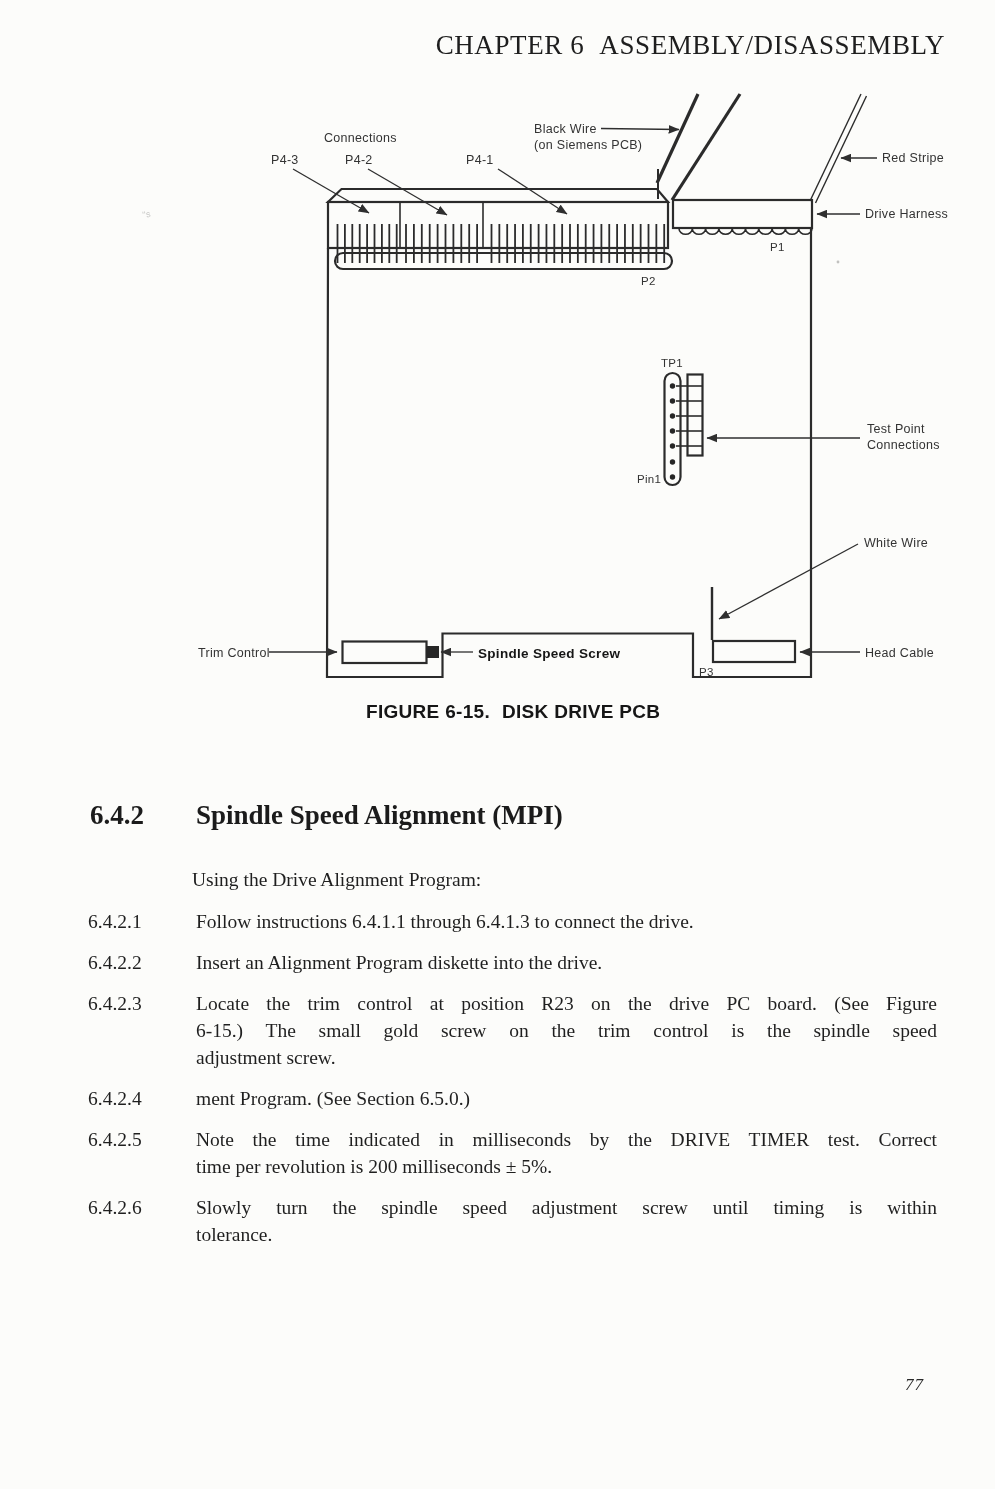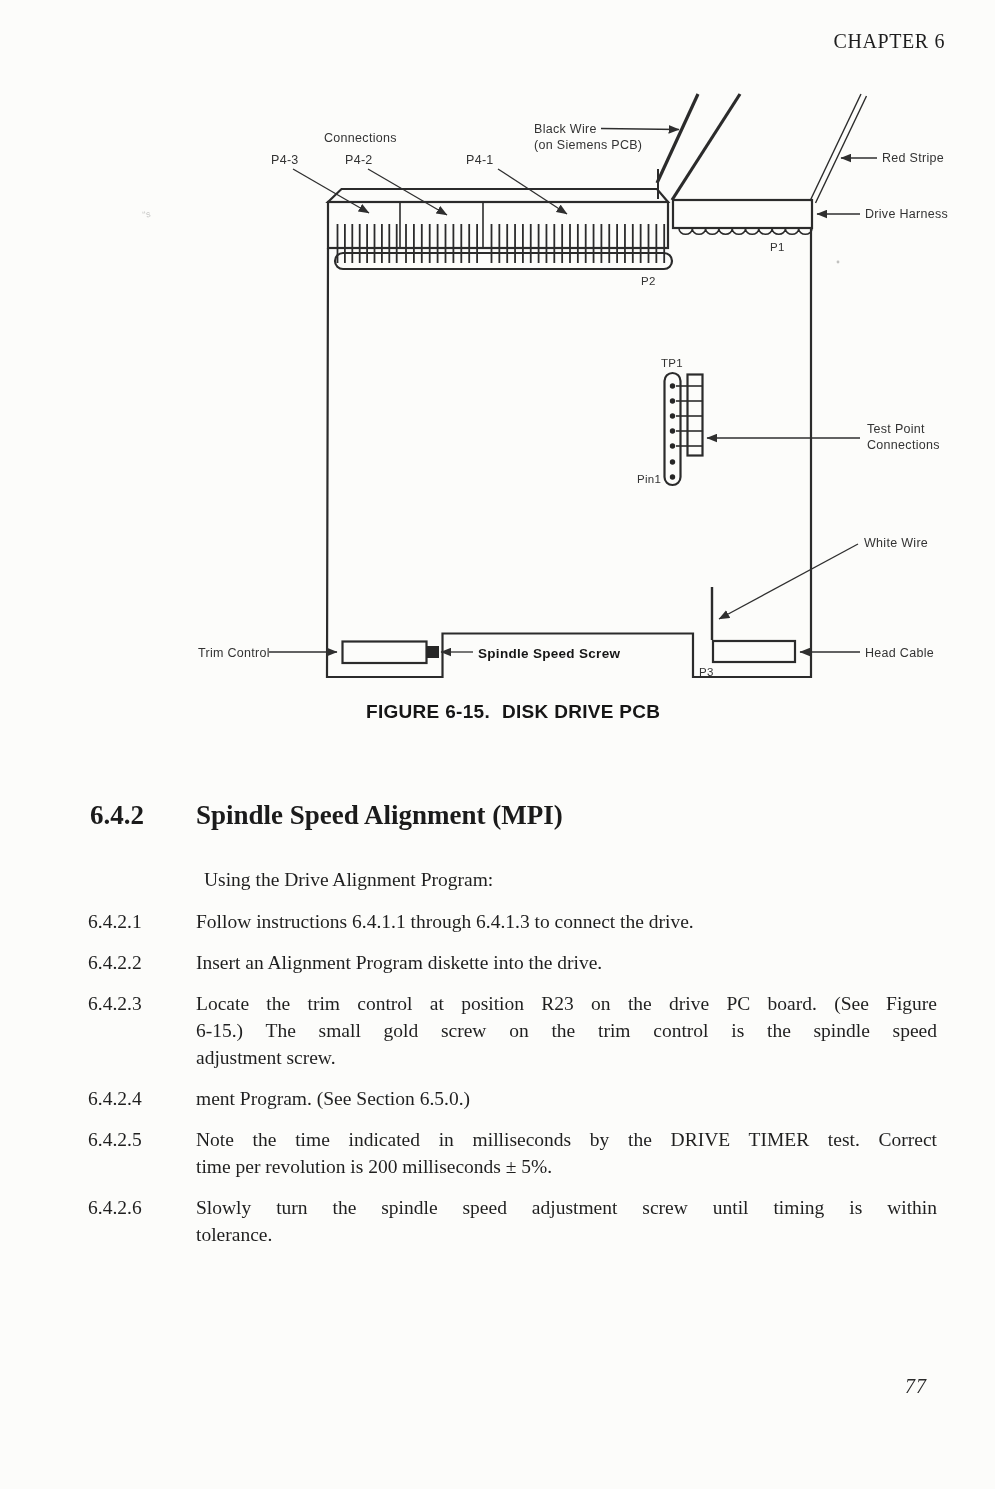--- a/index.html
+++ b/index.html
@@ -6,21 +6,21 @@
   .page {
     position:relative; width:995px; height:1489px;
     background:#fcfcfa; color:#222;
     font-family:"Liberation Serif", serif;
     overflow:hidden; margin:0 auto;
   }
   
   .header {
     position:absolute; top:30px; right:50px;
     display:flex; gap:15px;
-    font-size:20px; letter-spacing:0.6px; color:#1e1e1e;
+    font-size:27px; letter-spacing:0.6px; color:#1e1e1e;
   }
   
   svg.diagram { position:absolute; left:0; top:0; }
   .s  { stroke:#2b2b2b; fill:none; stroke-width:2.2; }
   .sw { stroke:#2b2b2b; fill:#fcfcfa; stroke-width:2.2; }
   .thin { stroke-width:1.6; }
   .ann { stroke:#2f2f2f; stroke-width:1.3; fill:none; }
   .lbl   { font:12.5px "Liberation Sans", sans-serif; fill:#333; letter-spacing:0.3px; }
   .lblsm { font:11.5px "Liberation Sans", sans-serif; fill:#333; letter-spacing:0.3px; }
   .lblb  { font:bold 13.5px "Liberation Sans", sans-serif; fill:#161616; letter-spacing:0.3px; }
@@ -32,42 +32,43 @@
   }
   .caption .cap-title { margin-left:12px; }
   
   .heading {
     position:absolute; left:90px; top:800px;
     font-weight:bold; font-size:27px; color:#1b1b1b;
   }
   .heading .num { display:inline-block; width:106px; }
   
   .intro {
-    position:absolute; left:204px; top:866px;
+    position:absolute; left:192px; top:866px;
     font-size:19.5px; line-height:27px; color:#1f1f1f;
   }
   .items { position:absolute; left:88px; top:908px; width:849px; }
   .item { display:flex; margin-bottom:14px; font-size:19.5px; line-height:27px; color:#1f1f1f; }
   .item .num { width:108px; flex:none; }
   .item .lines { width:741px; }
   .tline { text-align:left; }
   .tline.jl { text-align:justify; text-align-last:justify; }
   
   .pagenum {
     position:absolute; left:905px; top:1375px;
-    font-size:20px; font-style:italic; color:#2a2a2a; letter-spacing:1px;
+    font-size:17px; font-style:italic; color:#2a2a2a; letter-spacing:1px;
   }
 </style>
 </head>
 <body>
 
 <div class="page">
 
   <div class="header">
     <span>CHAPTER 6</span>
+    <span>ASSEMBLY/DISASSEMBLY</span>
   </div>
 
   <svg class="diagram" width="995" height="700" viewBox="0 0 995 700">
     <defs>
       <marker id="ah" viewBox="0 0 10 8" refX="9.5" refY="4" markerWidth="11" markerHeight="9" orient="auto" markerUnits="userSpaceOnUse">
         <path d="M0,0 L10,4 L0,8 Z" fill="#2f2f2f"></path>
       </marker>
     </defs>
 
     <path class="s" d="M328,248 L327,677 L442.5,677 L442.5,633.5 L693,633.5 L693,677 L811,677 L811,228" stroke-width="2.5"></path>

